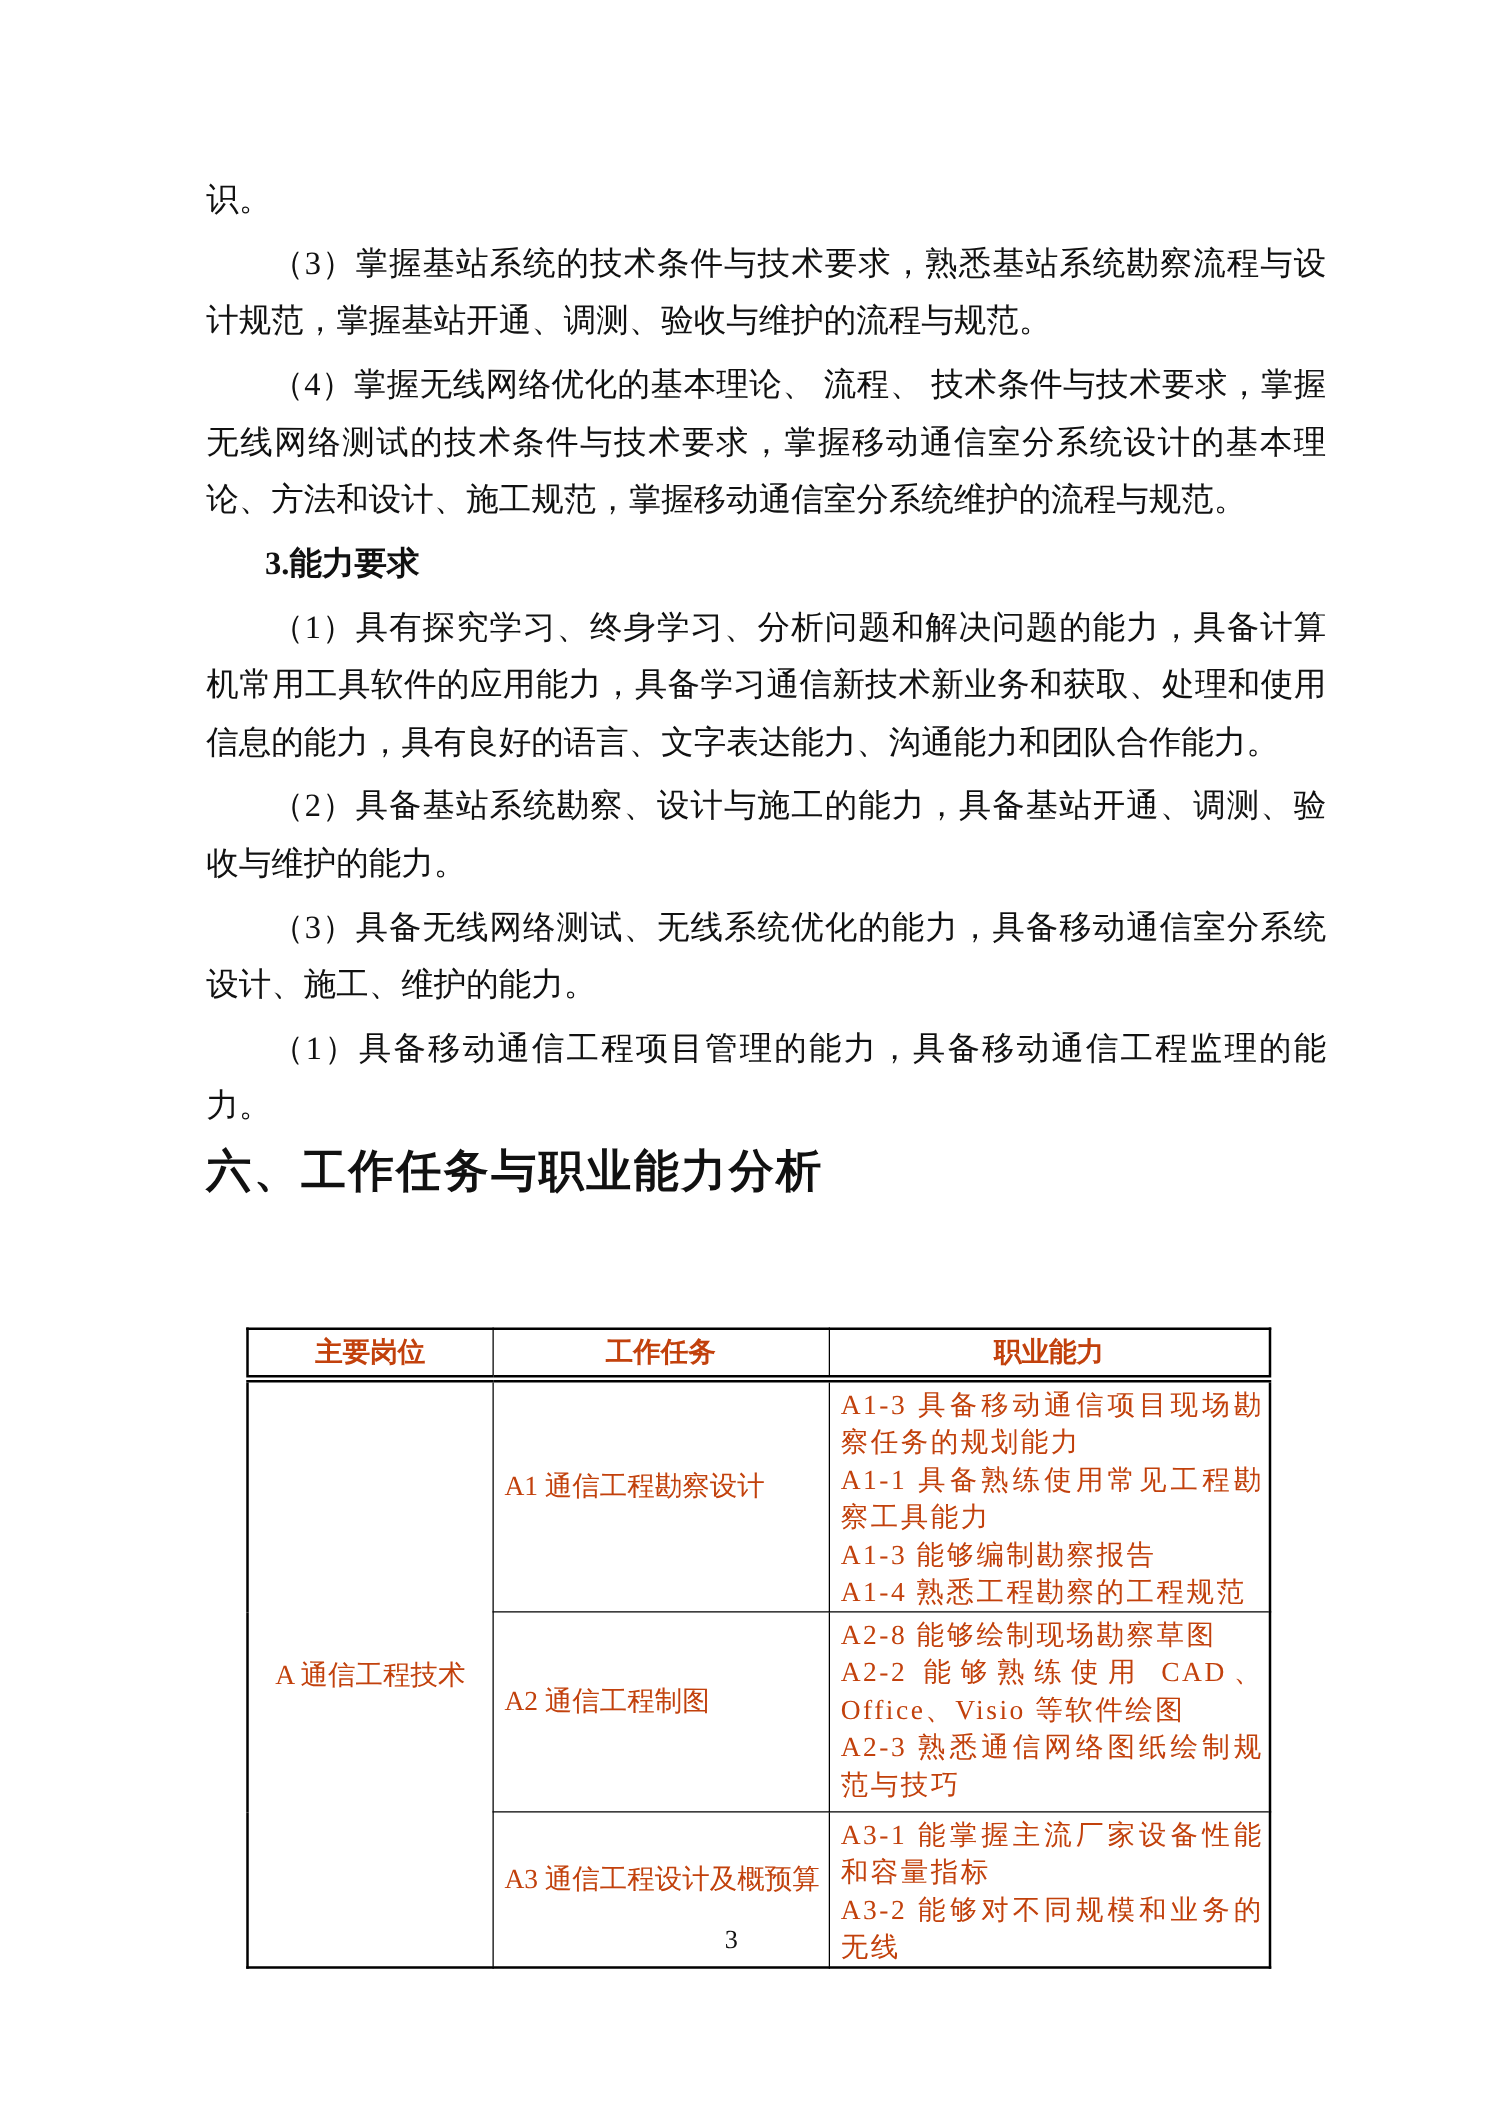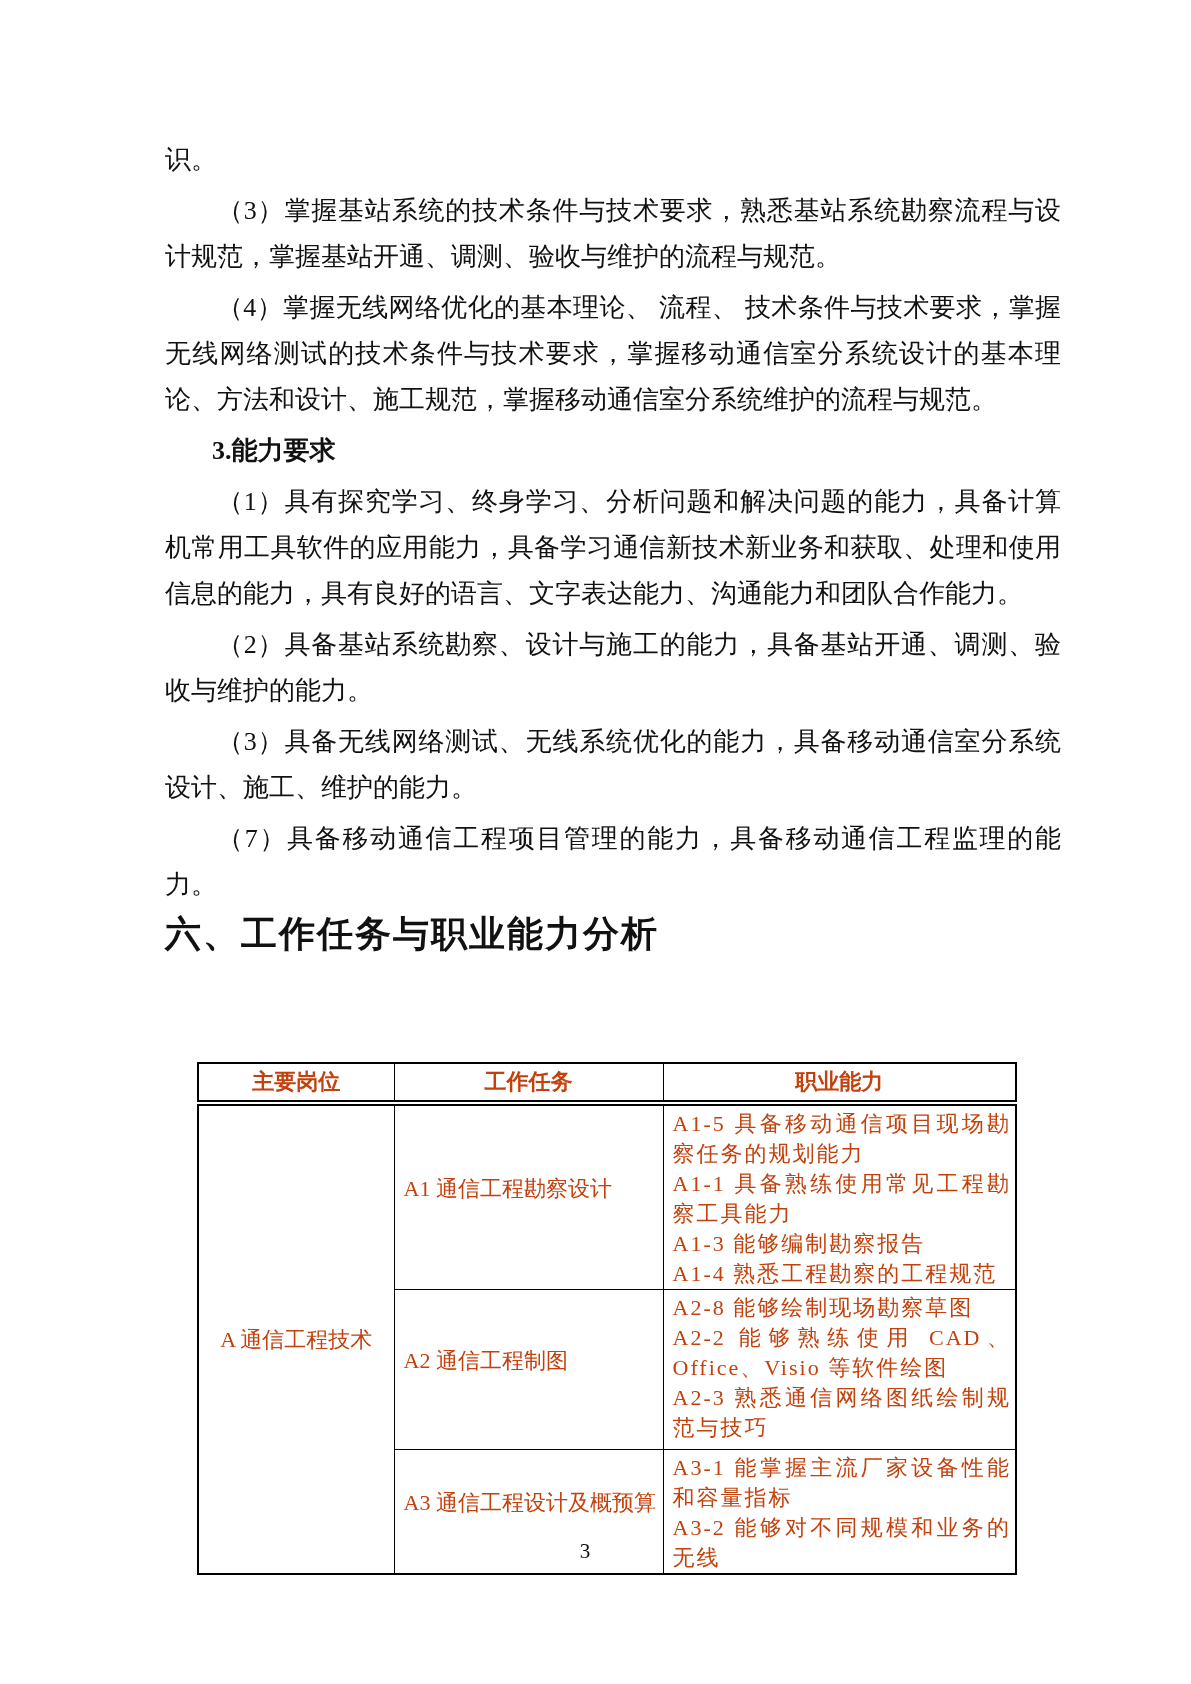--- a/index.html
+++ b/index.html
@@ -23,21 +23,21 @@
     text-align:justify;
   }
   .doc p{margin:0 0 5px 0;}
   .doc p.ind{text-indent:52px;}
   .h2{
     font-weight:bold;
     text-indent:47px;
     margin:14px 0 20px 0;
   }
   .h1{
-    font-family:Liberation Mono, monospace;
+    font-family:Liberation Serif, serif;
     font-weight:bold;
     font-size:36px;
     line-height:48px;
     letter-spacing:2px;
     margin:4px 0 0 0;
     text-align:left;
     text-indent:0;
   }
   
   table.task-table{
@@ -104,21 +104,21 @@
   <div class="doc">
     <p>识。</p>
     <p class="ind">（3）掌握基站系统的技术条件与技术要求，熟悉基站系统勘察流程与设计规范，掌握基站开通、调测、验收与维护的流程与规范。</p>
     <p class="ind">（4）掌握无线网络优化的基本理论、 流程、 技术条件与技术要求，掌握无线网络测试的技术条件与技术要求，掌握移动通信室分系统设计的基本理论、方法和设计、施工规范，掌握移动通信室分系统维护的流程与规范。</p>
 
     <p class="h2">3.能力要求</p>
 
     <p class="ind">（1）具有探究学习、终身学习、分析问题和解决问题的能力，具备计算机常用工具软件的应用能力，具备学习通信新技术新业务和获取、处理和使用信息的能力，具有良好的语言、文字表达能力、沟通能力和团队合作能力。</p>
     <p class="ind">（2）具备基站系统勘察、设计与施工的能力，具备基站开通、调测、验收与维护的能力。</p>
     <p class="ind">（3）具备无线网络测试、无线系统优化的能力，具备移动通信室分系统设计、施工、维护的能力。</p>
-    <p class="ind">（7）具备移动通信工程项目管理的能力，具备移动通信工程监理的能力。</p>
+    <p class="ind">（1）具备移动通信工程项目管理的能力，具备移动通信工程监理的能力。</p>
 
     <p class="h1">六、工作任务与职业能力分析</p>
   </div>
 
   <table class="task-table">
     <colgroup>
       <col style="width:196px">
       <col style="width:269px">
       <col style="width:353px">
     </colgroup>
@@ -127,21 +127,21 @@
         <th>主要岗位</th>
         <th>工作任务</th>
         <th>职业能力</th>
       </tr>
     </thead>
     <tbody>
       <tr class="row-a1">
         <td class="col-position" rowspan="3">A 通信工程技术</td>
         <td class="col-task">A1 通信工程勘察设计</td>
         <td class="col-ability">
-          <div class="ability-line">A1-5 具备移动通信项目现场勘察任务的规划能力</div>
+          <div class="ability-line">A1-3 具备移动通信项目现场勘察任务的规划能力</div>
           <div class="ability-line">A1-1 具备熟练使用常见工程勘察工具能力</div>
           <div class="ability-line">A1-3 能够编制勘察报告</div>
           <div class="ability-line">A1-4 熟悉工程勘察的工程规范</div>
         </td>
       </tr>
       <tr class="row-a2">
         <td class="col-task">A2 通信工程制图</td>
         <td class="col-ability">
           <div class="ability-line">A2-8 能够绘制现场勘察草图</div>
           <div class="ability-line">A2-2 能够熟练使用 CAD、Office、Visio 等软件绘图</div>

